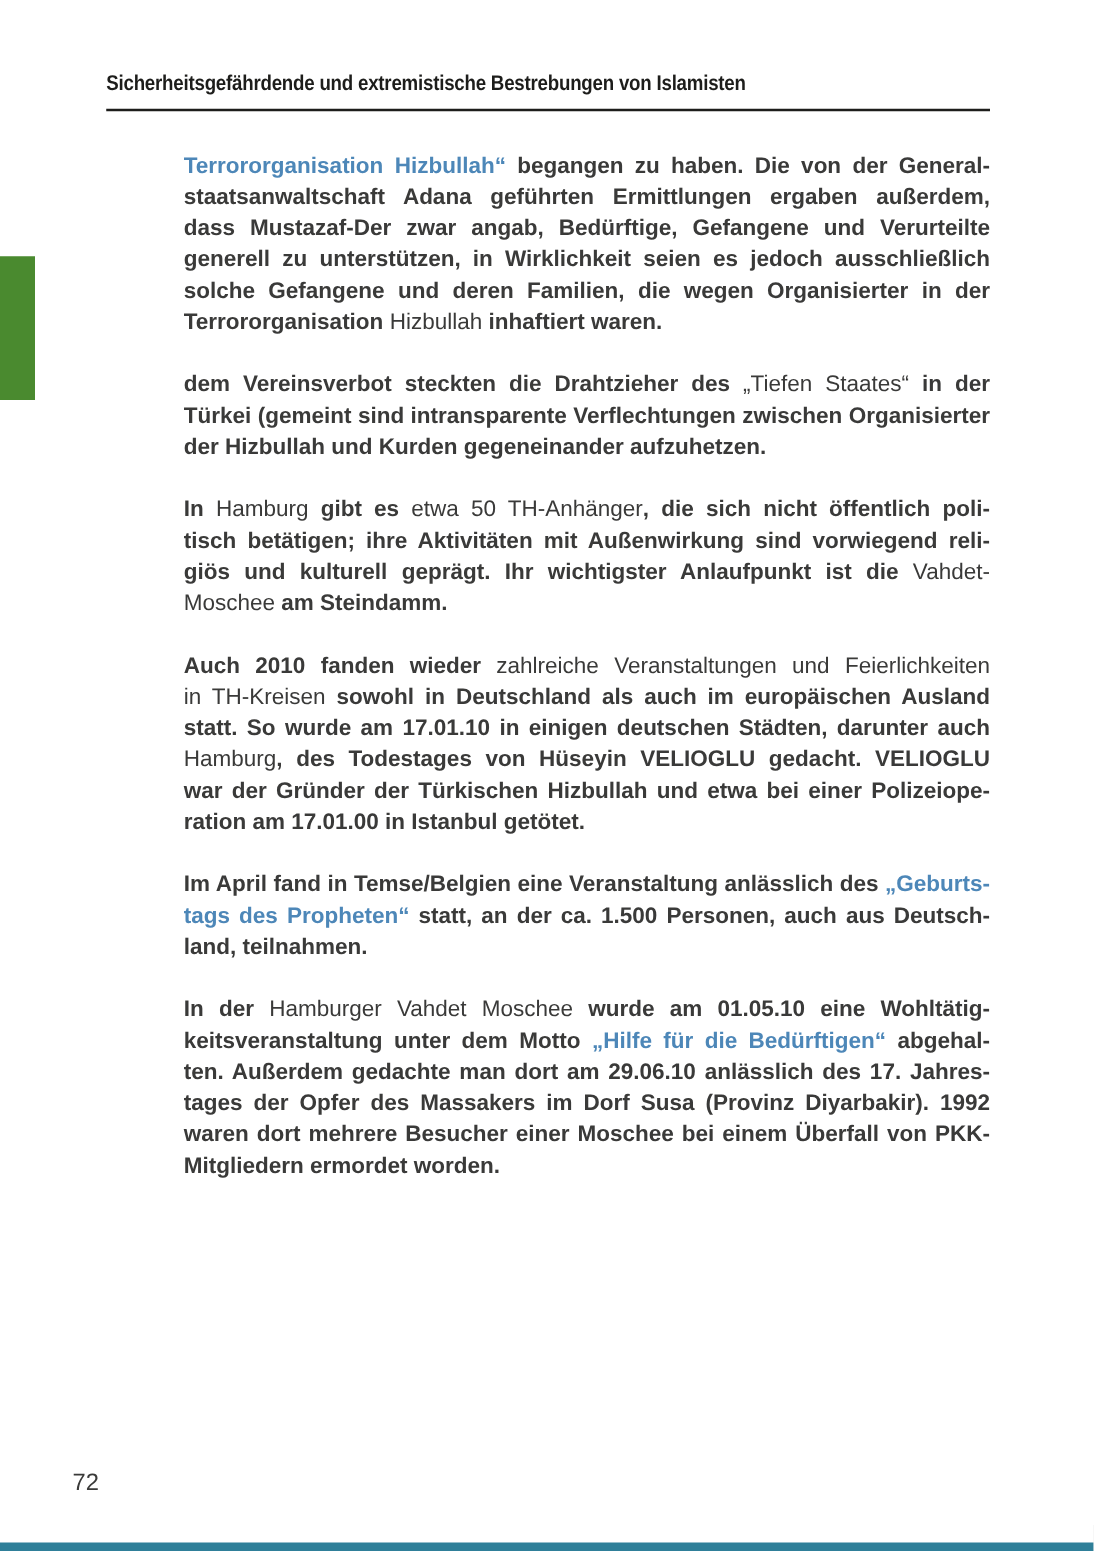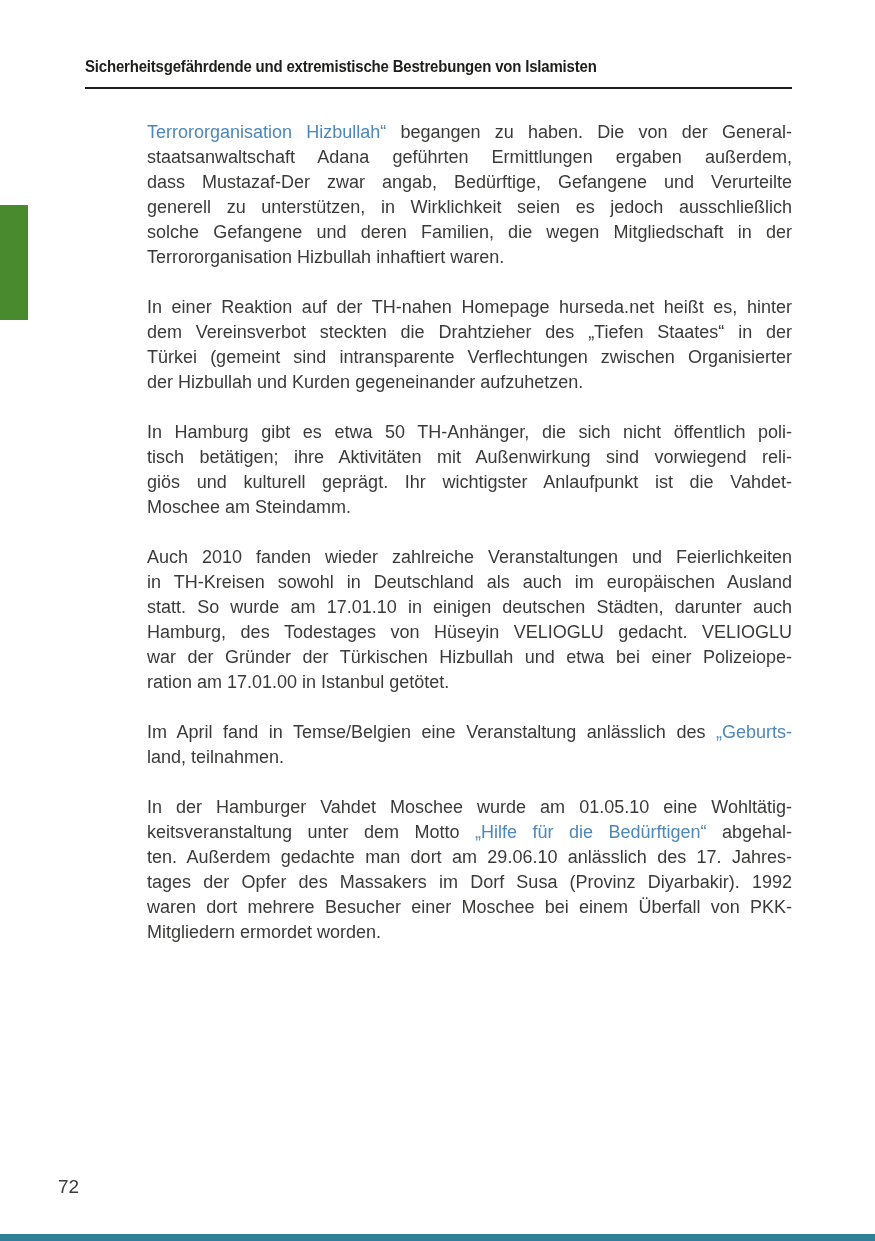--- a/index.html
+++ b/index.html
@@ -68,23 +68,23 @@
   }
   .line{
     display:block;
     text-align:justify;
     text-align-last:justify;
     white-space:nowrap;
   }
   .line.last{
     text-align-last:left;
   }
-  .run-normal{ font-weight:normal; color:var(--text); }
+  .run-normal{ font-weight:bold; color:var(--text); }
   .run-bold{ font-weight:normal; color:var(--text); }
-  .run-link{ font-weight:normal; color:var(--link); }
+  .run-link{ font-weight:bold; color:var(--link); }
   
   .page-number{
     position:absolute;
     left:58px;
     top:1176px;
     font-size:19px;
     color:var(--text);
   }
   .footer-bar{
     position:absolute;
@@ -105,45 +105,45 @@
   <div class="header-rule"></div>
 
   <div class="margin-tab"></div>
 
   <main class="body-text">
       <p class="para">
         <span class="line"><span class="run-link">Terrororganisation Hizbullah“</span><span class="run-normal"> begangen zu haben. Die von der General-</span></span>
         <span class="line"><span class="run-normal">staatsanwaltschaft Adana geführten Ermittlungen ergaben außerdem,</span></span>
         <span class="line"><span class="run-normal">dass Mustazaf-Der zwar angab, Bedürftige, Gefangene und Verurteilte</span></span>
         <span class="line"><span class="run-normal">generell zu unterstützen, in Wirklichkeit seien es jedoch ausschließlich</span></span>
-        <span class="line"><span class="run-normal">solche Gefangene und deren Familien, die wegen Mitgliedschaft in der</span></span>
+        <span class="line"><span class="run-normal">solche Gefangene und deren Familien, die wegen Organisierter in der</span></span>
         <span class="line last"><span class="run-normal">Terrororganisation </span><span class="run-bold">Hizbullah</span><span class="run-normal"> inhaftiert waren.</span></span>
       </p>
       <p class="para">
-        <span class="line"><span class="run-normal">In einer Reaktion auf der TH-nahen Homepage hurseda.net heißt es, hinter</span></span>
         <span class="line"><span class="run-normal">dem Vereinsverbot steckten die Drahtzieher des </span><span class="run-bold">„Tiefen Staates“</span><span class="run-normal"> in der</span></span>
         <span class="line"><span class="run-normal">Türkei (gemeint sind intransparente Verflechtungen zwischen Organisierter</span></span>
         <span class="line last"><span class="run-normal">der Hizbullah und Kurden gegeneinander aufzuhetzen.</span></span>
       </p>
       <p class="para">
         <span class="line"><span class="run-normal">In </span><span class="run-bold">Hamburg</span><span class="run-normal"> gibt es </span><span class="run-bold">etwa 50 TH-Anhänger</span><span class="run-normal">, die sich nicht öffentlich poli-</span></span>
         <span class="line"><span class="run-normal">tisch betätigen; ihre Aktivitäten mit Außenwirkung sind vorwiegend reli-</span></span>
         <span class="line"><span class="run-normal">giös und kulturell geprägt. Ihr wichtigster Anlaufpunkt ist die </span><span class="run-bold">Vahdet-</span></span>
         <span class="line last"><span class="run-bold">Moschee</span><span class="run-normal"> am Steindamm.</span></span>
       </p>
       <p class="para">
         <span class="line"><span class="run-normal">Auch 2010 fanden wieder </span><span class="run-bold">zahlreiche Veranstaltungen und Feierlichkeiten</span></span>
         <span class="line"><span class="run-bold">in TH-Kreisen</span><span class="run-normal"> sowohl in Deutschland als auch im europäischen Ausland</span></span>
         <span class="line"><span class="run-normal">statt. So wurde am 17.01.10 in einigen deutschen Städten, darunter auch</span></span>
         <span class="line"><span class="run-bold">Hamburg</span><span class="run-normal">, des Todestages von Hüseyin VELIOGLU gedacht. VELIOGLU</span></span>
         <span class="line"><span class="run-normal">war der Gründer der Türkischen Hizbullah und etwa bei einer Polizeiope-</span></span>
         <span class="line last"><span class="run-normal">ration am 17.01.00 in Istanbul getötet.</span></span>
       </p>
       <p class="para">
         <span class="line"><span class="run-normal">Im April fand in Temse/Belgien eine Veranstaltung anlässlich des </span><span class="run-link">„Geburts-</span></span>
+        <span class="line"><span class="run-link">tags des Propheten“</span><span class="run-normal"> statt, an der ca. 1.500 Personen, auch aus Deutsch-</span></span>
         <span class="line last"><span class="run-normal">land, teilnahmen.</span></span>
       </p>
       <p class="para">
         <span class="line"><span class="run-normal">In der </span><span class="run-bold">Hamburger Vahdet Moschee</span><span class="run-normal"> wurde am 01.05.10 eine Wohltätig-</span></span>
         <span class="line"><span class="run-normal">keitsveranstaltung unter dem Motto </span><span class="run-link">„Hilfe für die Bedürftigen“</span><span class="run-normal"> abgehal-</span></span>
         <span class="line"><span class="run-normal">ten. Außerdem gedachte man dort am 29.06.10 anlässlich des 17. Jahres-</span></span>
         <span class="line"><span class="run-normal">tages der Opfer des Massakers im Dorf Susa (Provinz Diyarbakir). 1992</span></span>
         <span class="line"><span class="run-normal">waren dort mehrere Besucher einer Moschee bei einem Überfall von PKK-</span></span>
         <span class="line last"><span class="run-normal">Mitgliedern ermordet worden.</span></span>
       </p>

